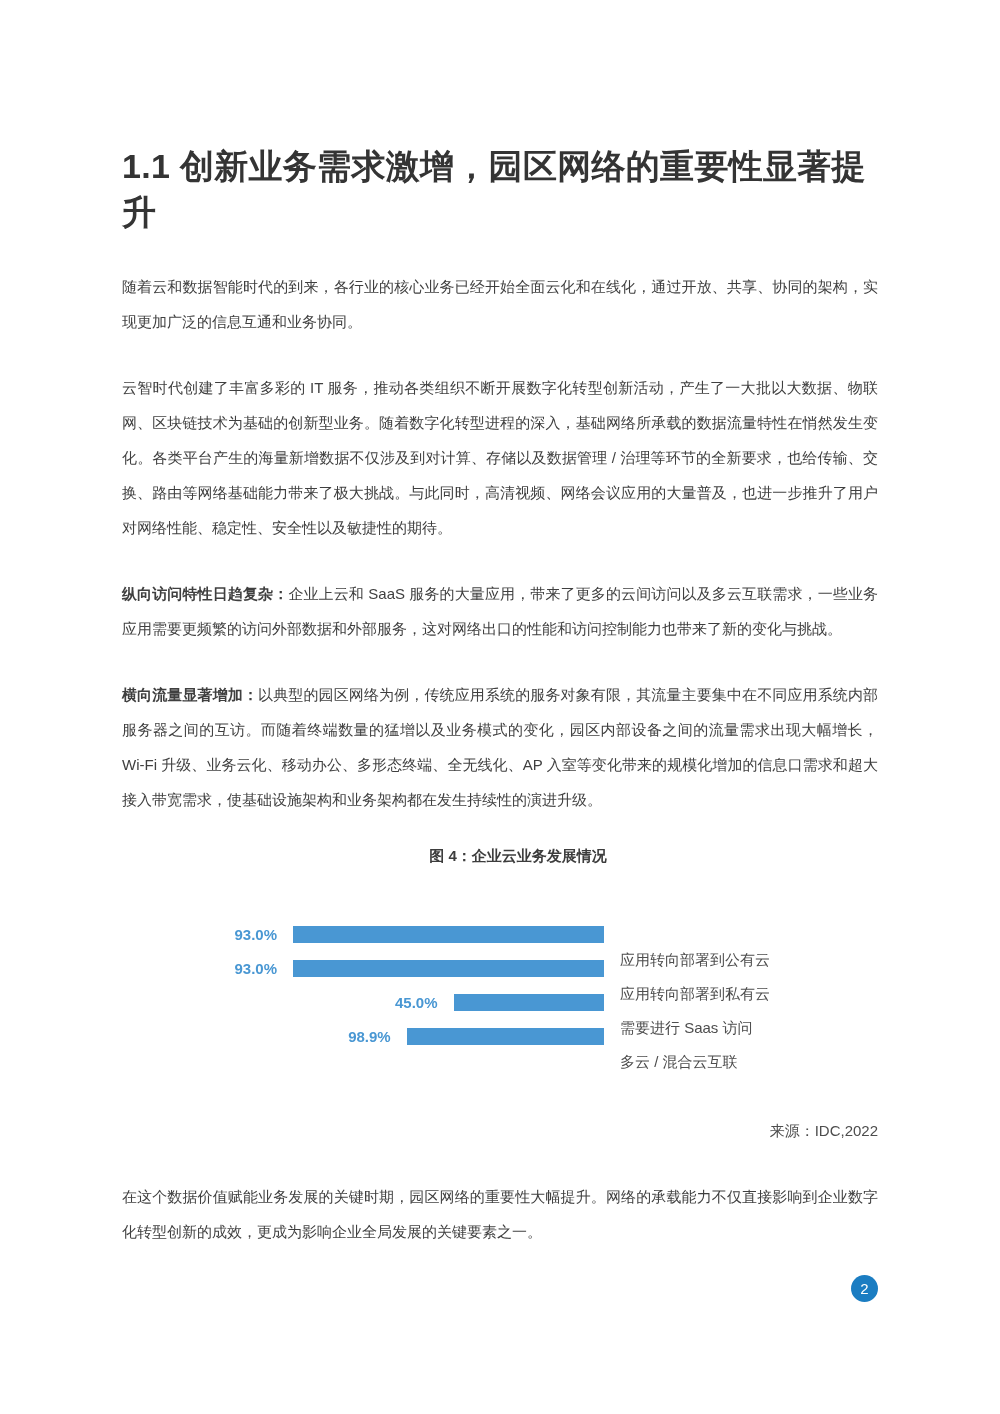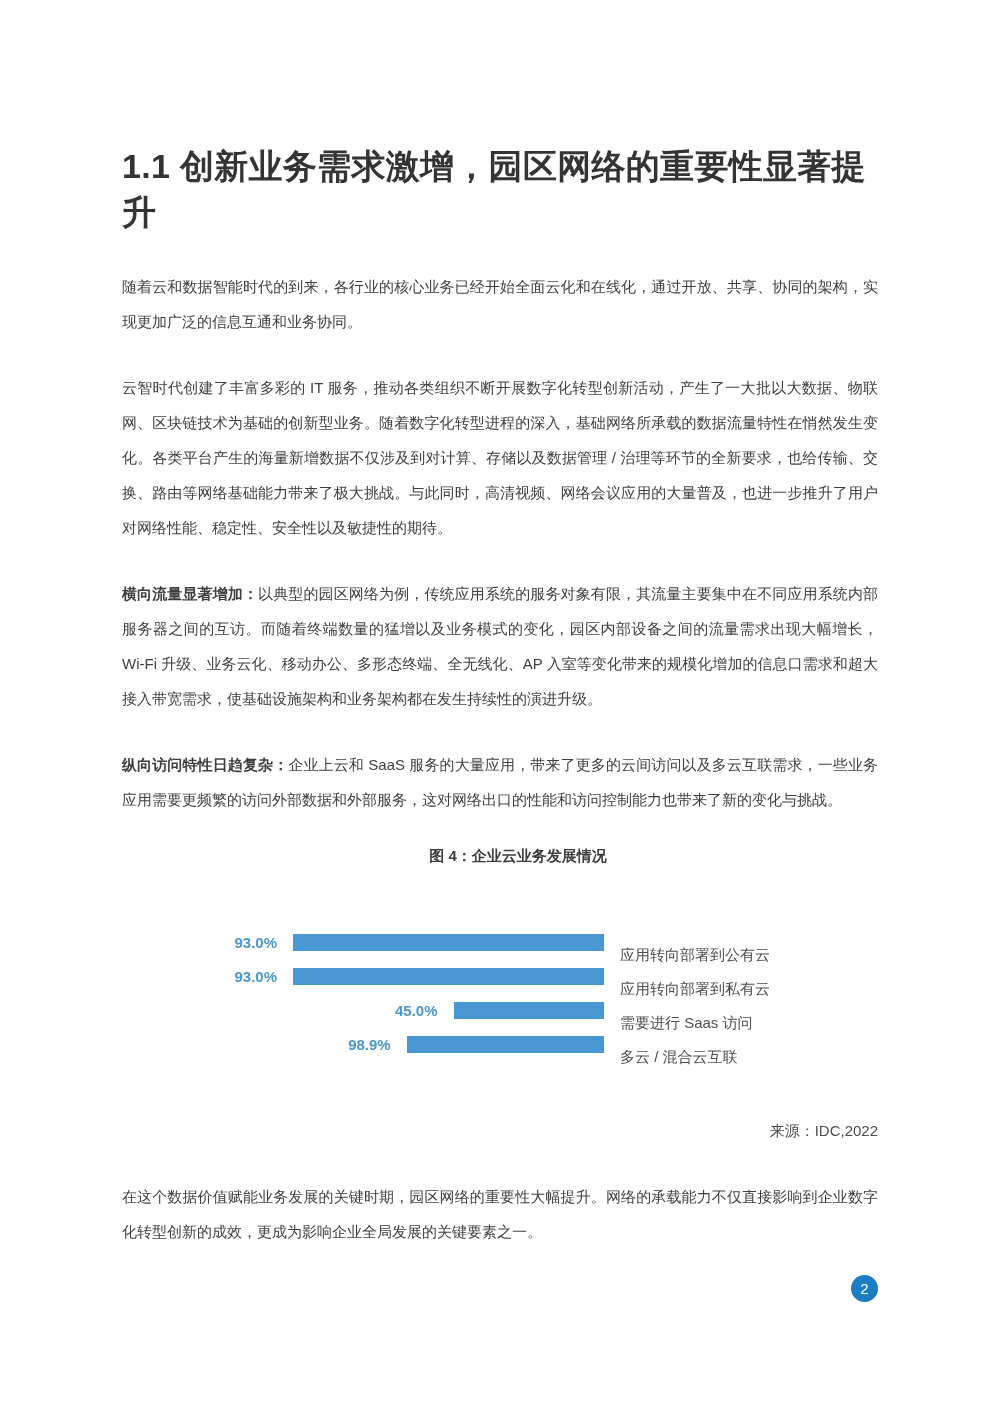--- a/index.html
+++ b/index.html
@@ -44,21 +44,21 @@
     text-align:center;
     padding-left:36px;
     font-size:15px;
     font-weight:600;
     color:#3D3D3D;
   }
   .chart{margin-top:60px;}
   .chart-row{
     height:34px;
     display:flex;
-    align-items:center;
+    align-items:flex-start;
   }
   .bar-value{
     margin-left:auto;
     margin-right:16px;
     font-size:15px;
     font-weight:600;
     color:var(--accent);
     white-space:nowrap;
   }
   .bar{
@@ -98,23 +98,23 @@
 <body>
 
 <div class="content">
 
   <h1 class="section-title">1.1 创新业务需求激增，园区网络的重要性显著提升</h1>
 
   <p class="body-par first"><strong></strong><span>随着云和数据智能时代的到来，各行业的核心业务已经开始全面云化和在线化，通过开放、共享、协同的架构，实现更加广泛的信息互通和业务协同。</span></p>
 
   <p class="body-par"><strong></strong><span>云智时代创建了丰富多彩的 IT 服务，推动各类组织不断开展数字化转型创新活动，产生了一大批以大数据、物联网、区块链技术为基础的创新型业务。随着数字化转型进程的深入，基础网络所承载的数据流量特性在悄然发生变化。各类平台产生的海量新增数据不仅涉及到对计算、存储以及数据管理 / 治理等环节的全新要求，也给传输、交换、路由等网络基础能力带来了极大挑战。与此同时，高清视频、网络会议应用的大量普及，也进一步推升了用户对网络性能、稳定性、安全性以及敏捷性的期待。</span></p>
 
+  <p class="body-par"><strong>纵向访问特性日趋复杂：</strong><span>企业上云和 SaaS 服务的大量应用，带来了更多的云间访问以及多云互联需求，一些业务应用需要更频繁的访问外部数据和外部服务，这对网络出口的性能和访问控制能力也带来了新的变化与挑战。</span></p>
+
   <p class="body-par"><strong>横向流量显著增加：</strong><span>以典型的园区网络为例，传统应用系统的服务对象有限，其流量主要集中在不同应用系统内部服务器之间的互访。而随着终端数量的猛增以及业务模式的变化，园区内部设备之间的流量需求出现大幅增长，Wi-Fi 升级、业务云化、移动办公、多形态终端、全无线化、AP 入室等变化带来的规模化增加的信息口需求和超大接入带宽需求，使基础设施架构和业务架构都在发生持续性的演进升级。</span></p>
-
-  <p class="body-par"><strong>纵向访问特性日趋复杂：</strong><span>企业上云和 SaaS 服务的大量应用，带来了更多的云间访问以及多云互联需求，一些业务应用需要更频繁的访问外部数据和外部服务，这对网络出口的性能和访问控制能力也带来了新的变化与挑战。</span></p>
 
   <div class="figure">
     <div class="fig-title">图 4：企业云业务发展情况</div>
 
     <div class="chart">
 
       <div class="chart-row">
         <span class="bar-value">93.0%</span>
         <span class="bar" style="width: 311px; background: rgb(73, 151, 211);"></span>
         <span class="bar-cat">应用转向部署到公有云</span>

